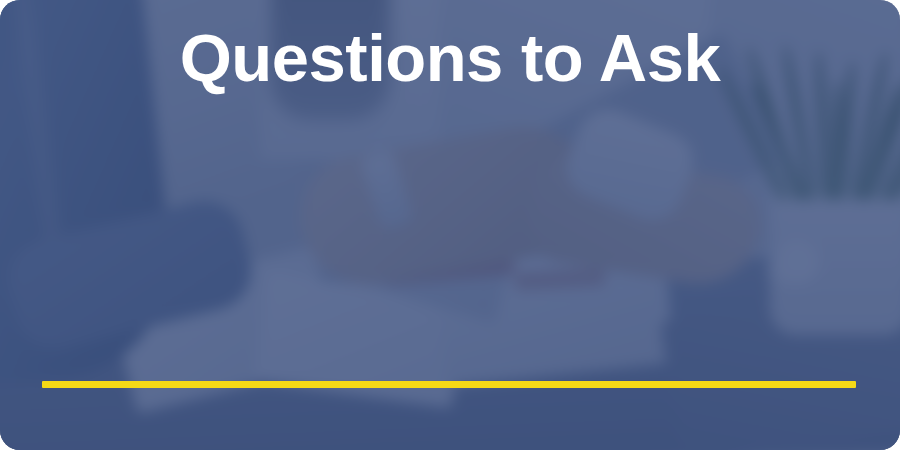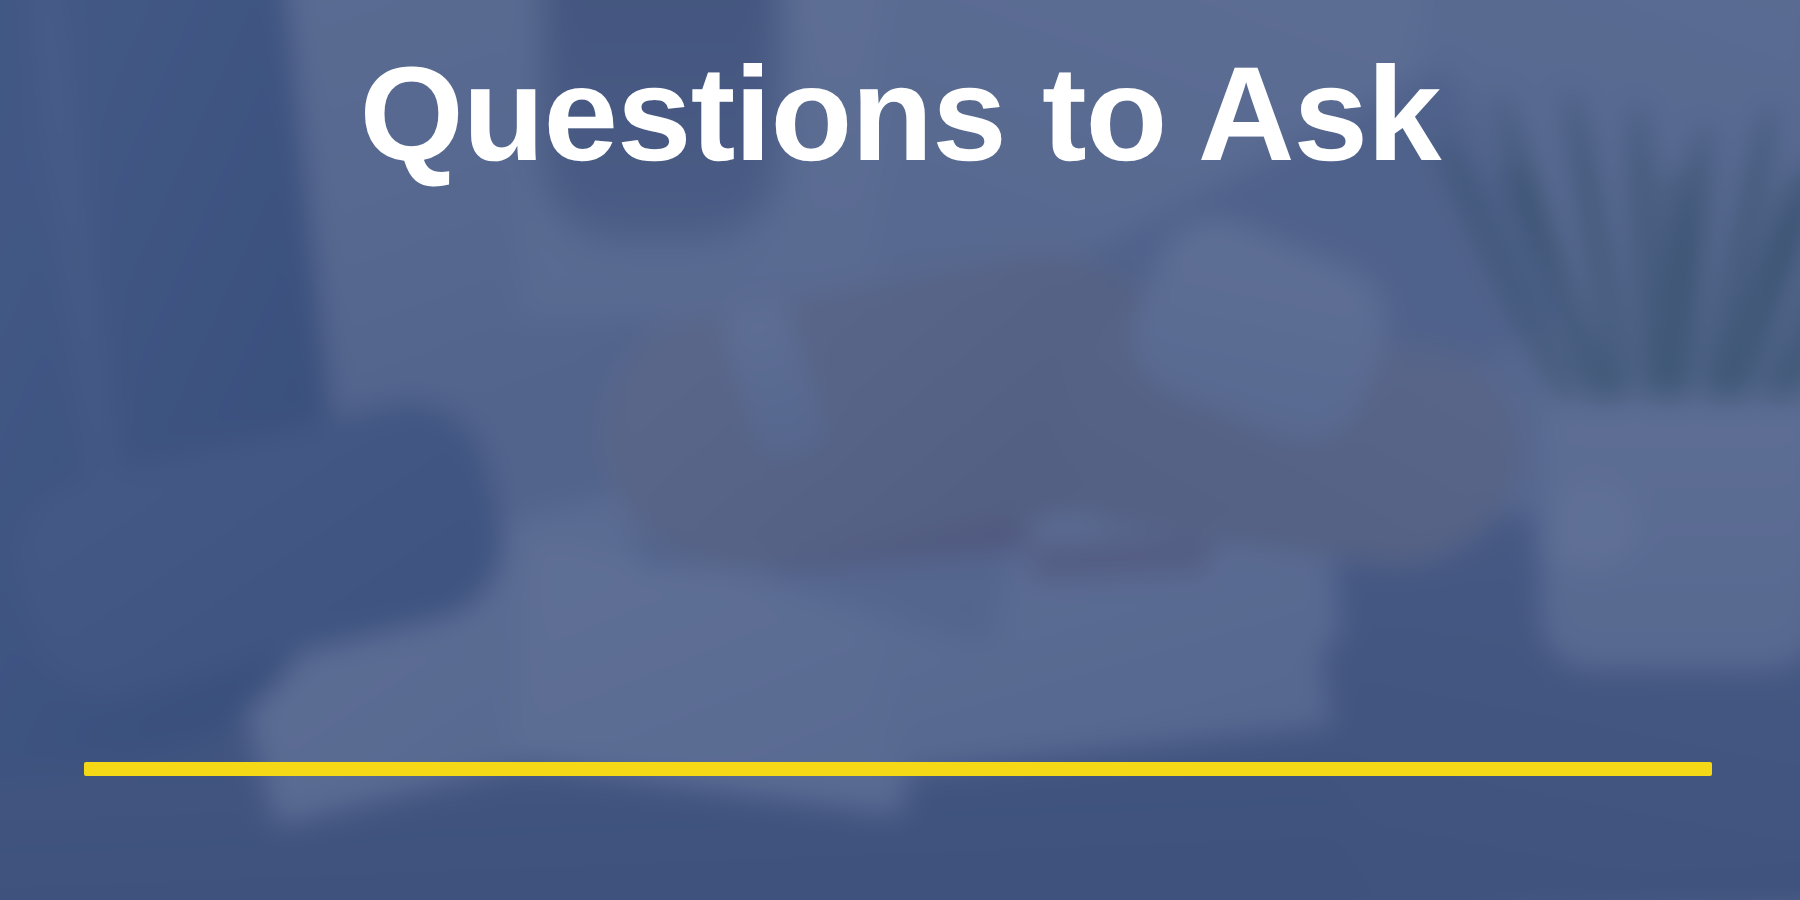--- a/index.html
+++ b/index.html
@@ -7,20 +7,21 @@
     padding: 0;
     background: #ffffff;
   }
   #banner {
     position: relative;
     width: 900px;
     height: 450px;
     overflow: hidden;
     font-family: "Liberation Sans", sans-serif;
     background: #2f4470;
+    border-radius: 20px;
   }
 
   
   #photo {
     position: absolute;
     inset: -30px;
     filter: blur(7px) saturate(0.8);
     background-color: #b9c3cf;
   }
   .ph {

